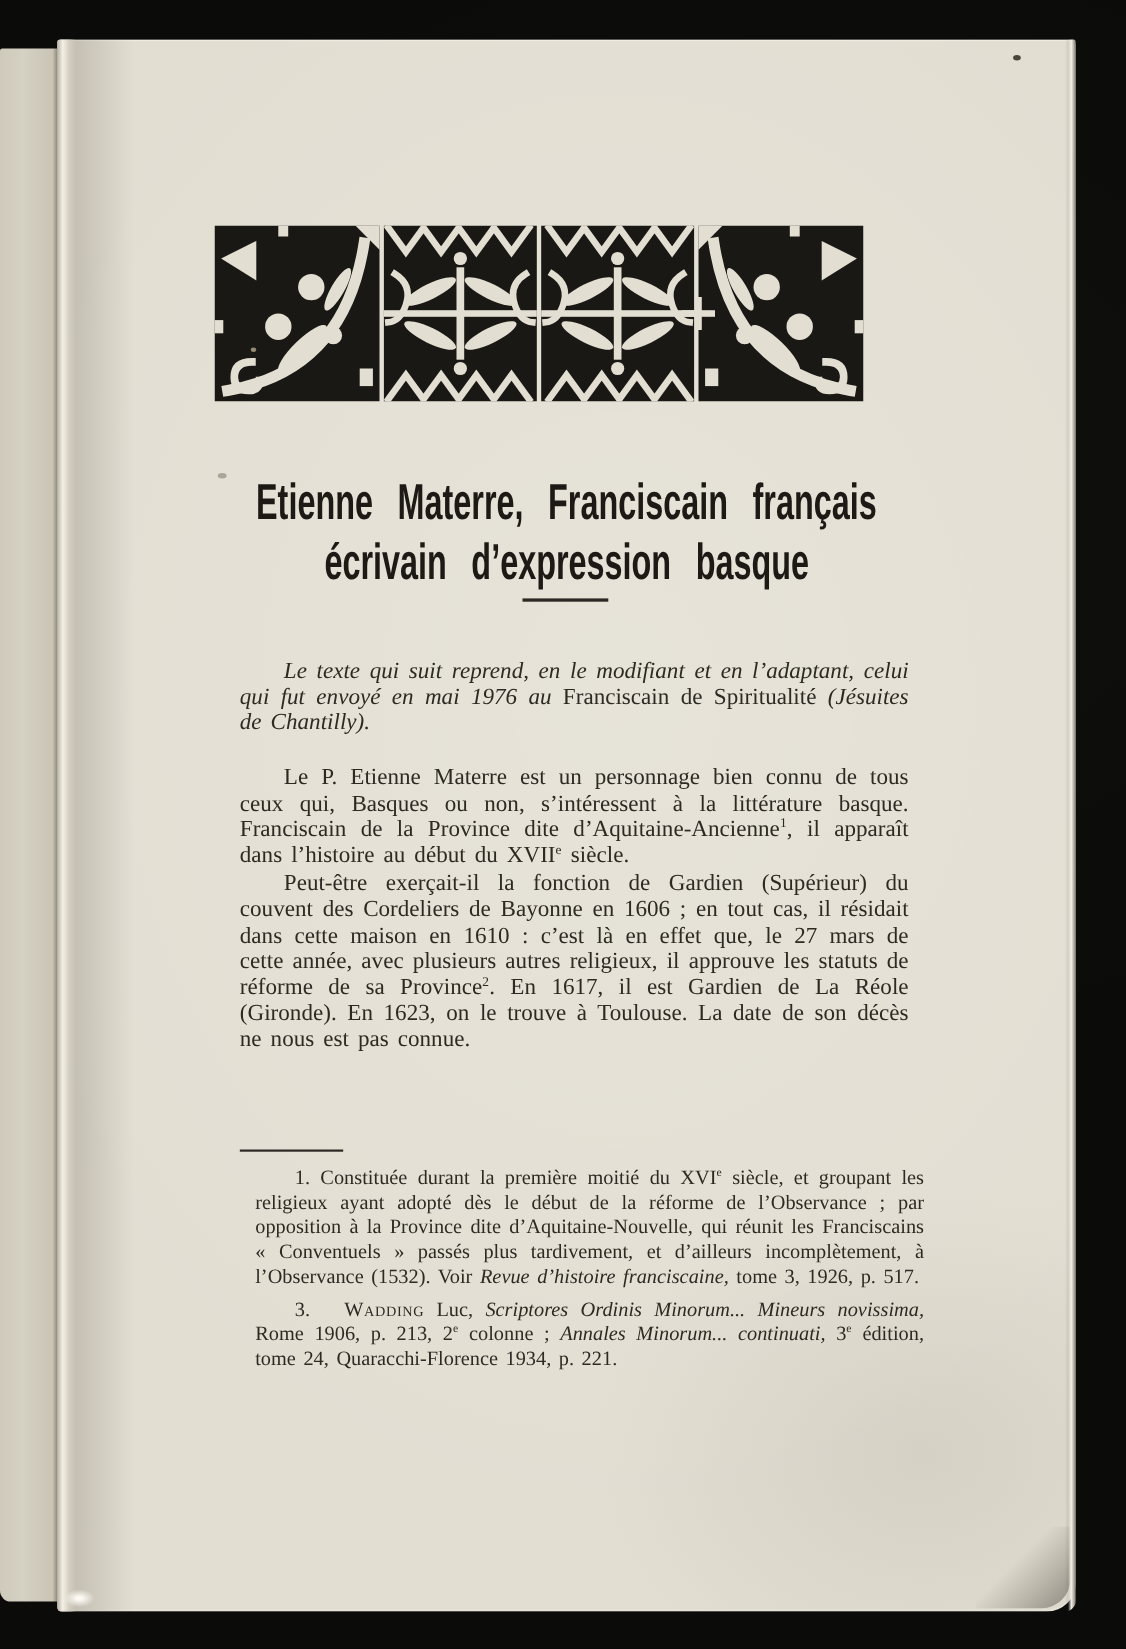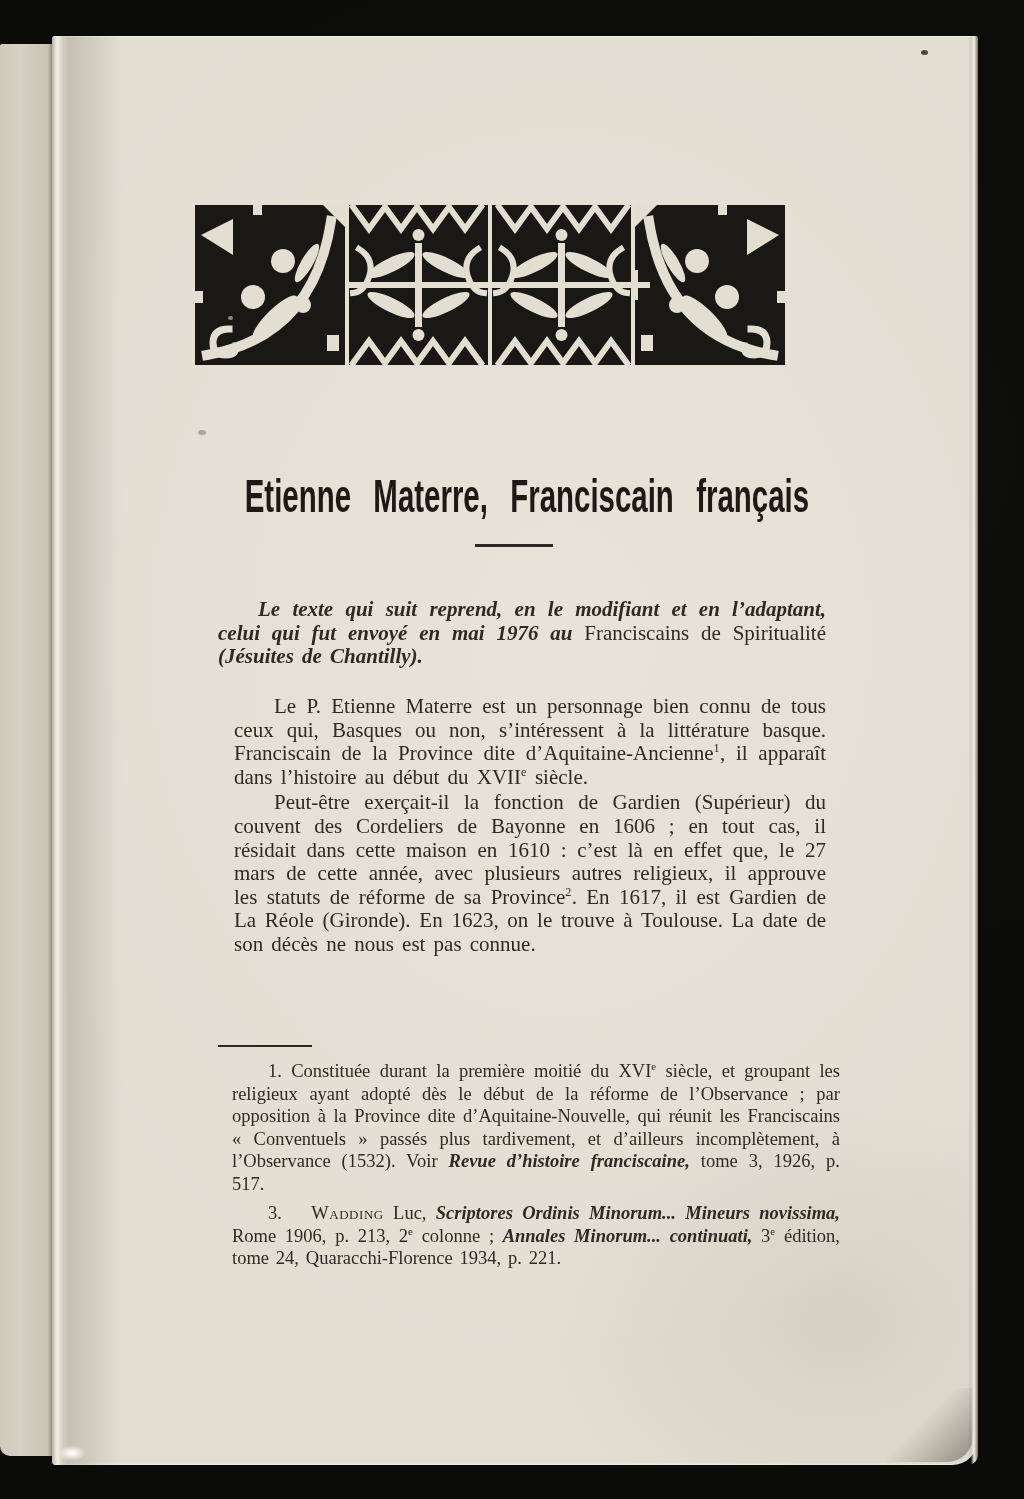--- a/index.html
+++ b/index.html
@@ -60,42 +60,42 @@
   .speck-b{left:146px;top:394px;width:8px;height:5px;background:#928d7e;opacity:.7;}
   .speck-c{left:176px;top:280px;width:5px;height:4px;background:#b3a98d;opacity:.8;}
 
   
   .ornament{position:absolute;left:143px;top:169px;width:590px;height:160px;}
   .ornament .ink{fill:var(--ornament_ink);}
   .ornament .cut{fill:var(--paper);}
   .ornament .cuts{stroke:var(--paper);fill:none;stroke-linecap:square;}
 
   
-  .title-block{position:absolute;left:12px;top:393px;width:100%;text-align:center;color:var(--title_ink);margin-top:40px;}
+  .title-block{position:absolute;left:0;top:393px;width:100%;text-align:center;color:var(--title_ink);}
   .title-line{height:54px;line-height:54px;font-size:46px;white-space:nowrap;}
   .title-line > span{
     display:inline-block;transform:scaleX(.64);transform-origin:50% 50%;
     font-family:"Liberation Sans", sans-serif;font-weight:700;
     letter-spacing:0;word-spacing:.48em;
   }
   .title-rule{position:absolute;left:50%;top:508px;width:78px;height:3px;margin-left:-40px;background:var(--rule_ink);}
 
   
   .textcol{color:var(--ink);}
   .intro{
     position:absolute;left:166px;top:562px;width:608px;
     font-size:21px;line-height:23.5px;text-align:justify;text-indent:40px;
     word-spacing:.14em;
   }
-  .it{font-style:italic;font-weight:bold;}
+  .it{font-style:italic;}
   .body{
     position:absolute;left:166px;top:659px;width:608px;
     font-size:21px;line-height:23.6px;text-align:justify;word-spacing:.14em;
   }
-  .body p{text-indent:40px;margin:0 0 2px 16px;}
+  .body p{text-indent:40px;margin:0 0 2px 0;}
   .body p.cut{text-align-last:justify;}
   sup{font-size:.58em;line-height:0;vertical-align:super;letter-spacing:.02em;}
   .sc{font-variant:small-caps;letter-spacing:.03em;margin-left:20px;}
 
   .fn-rule{position:absolute;left:166px;top:1009px;width:94px;height:2px;background:var(--rule_ink);}
   .footnotes{
     position:absolute;left:180px;top:1024px;width:608px;
     font-size:18.5px;line-height:22.5px;text-align:justify;word-spacing:.12em;
   }
   .footnotes p{text-indent:36px;margin:0 0 7px 0;}
@@ -144,24 +144,25 @@
       <use href="#ct"></use>
       <use href="#mt" x="154"></use>
       <use href="#mt" transform="translate(436,0) scale(-1,1)"></use>
       <use href="#ct" transform="translate(590,0) scale(-1,1)"></use>
       <rect class="cut" x="425" y="77" width="30" height="6"></rect>
       <rect class="cut" x="437" y="65" width="6" height="30"></rect>
     </svg>
 
     <div class="title-block">
       <div class="title-line"><span>Etienne Materre, Franciscain français</span></div>
+      <div class="title-line"><span>écrivain d’expression basque</span></div>
     </div>
     <div class="title-rule"></div>
 
-    <div class="intro textcol"><span class="it">Le texte qui suit reprend, en le modifiant et en l’adaptant, celui qui fut envoyé en mai 1976 au </span><span>Franciscains de Spiritualité</span><span class="it"> (Jésuites de Chantilly).</span></div>
+    <div class="intro textcol"><span class="it">Le texte qui suit reprend, en le modifiant et en l’adaptant, celui qui fut envoyé en mai 1976 au </span><span>Franciscain de Spiritualité</span><span class="it"> (Jésuites de Chantilly).</span></div>
 
     <div class="body textcol">
       <p><span>Le P. Etienne Materre est un personnage bien connu de tous ceux qui, Basques ou non, s’intéressent à la littérature basque. Franciscain de la Province dite d’Aquitaine-Ancienne</span><sup>1</sup><span>, il apparaît dans l’histoire au début du XVII</span><sup>e</sup><span> siècle.</span></p>
       <p><span>Peut-être exerçait-il la fonction de Gardien (Supérieur) du couvent des Cordeliers de Bayonne en 1606 ; en tout cas, il résidait dans cette maison en 1610 : c’est là en effet que, le 27 mars de cette année, avec plusieurs autres religieux, il approuve les statuts de réforme de sa Province</span><sup>2</sup><span>. En 1617, il est Gardien de La Réole (Gironde). En 1623, on le trouve à Toulouse. La date de son décès ne nous est pas connue.</span></p>
     </div>
 
     <div class="fn-rule"></div>
     <div class="footnotes textcol">
       <p><span>1. Constituée durant la première moitié du XVI</span><sup>e</sup><span> siècle, et groupant les religieux ayant adopté dès le début de la réforme de l’Observance ; par opposition à la Province dite d’Aquitaine-Nouvelle, qui réunit les Franciscains « Conventuels » passés plus tardivement, et d’ailleurs incomplètement, à l’Observance (1532). Voir </span><span class="it">Revue d’histoire franciscaine,</span><span> tome 3, 1926, p. 517.</span></p>
       <p><span>3. </span><span class="sc">Wadding</span><span> Luc, </span><span class="it">Scriptores Ordinis Minorum... Mineurs novissima,</span><span> Rome 1906, p. 213, 2</span><sup>e</sup><span> colonne ; </span><span class="it">Annales Minorum... continuati,</span><span> 3</span><sup>e</sup><span> édition, tome 24, Quaracchi-Florence 1934, p. 221.</span></p>

